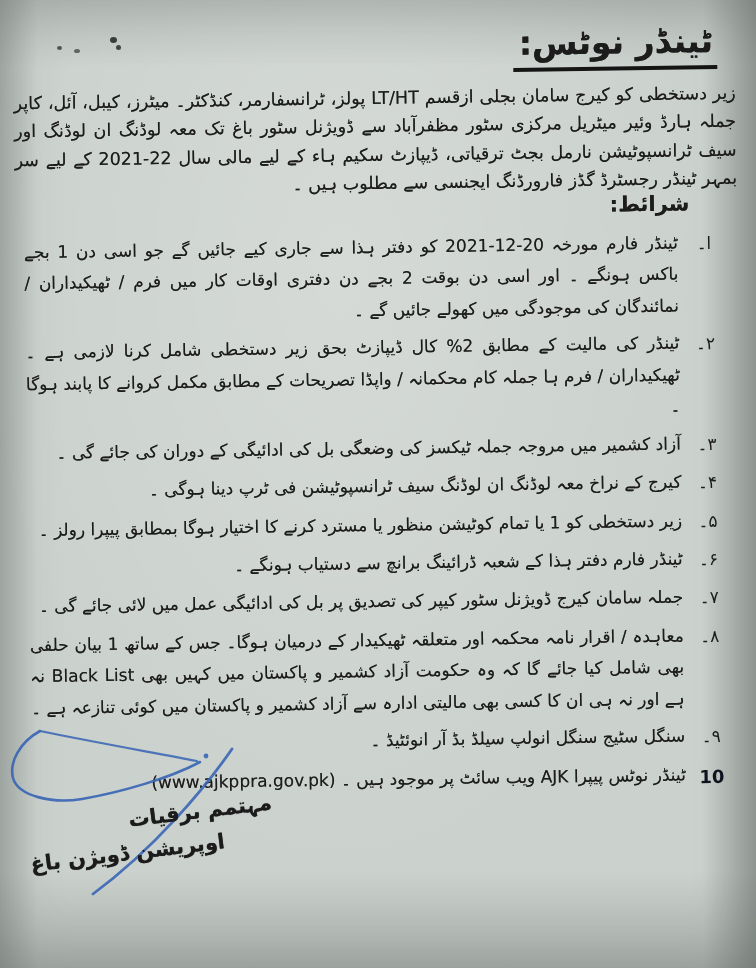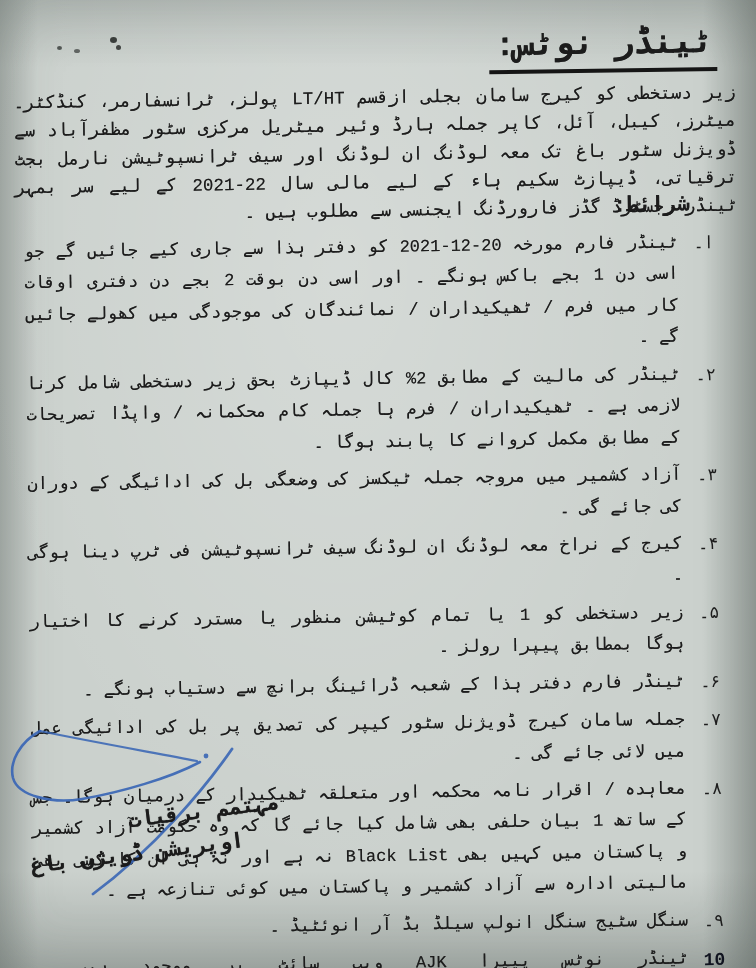--- a/index.html
+++ b/index.html
@@ -9,21 +9,20 @@
     background:#9aa09c;
   }
   .scan{
     position:relative;width:756px;height:968px;overflow:hidden;
     background:
       radial-gradient(ellipse at 45% 28%, rgba(255,255,255,0.20), rgba(255,255,255,0) 62%),
       linear-gradient(to right, rgba(85,95,90,0.28) 0%, rgba(85,95,90,0) 5%, rgba(85,95,90,0) 93%, rgba(70,80,75,0.38) 100%),
       linear-gradient(to bottom, rgba(110,120,115,0.22) 0%, rgba(110,120,115,0) 7%, rgba(110,120,115,0) 90%, rgba(85,95,90,0.30) 100%),
       #cbd1cd;
     box-shadow: inset 0 0 60px rgba(70,80,75,0.25);
-    font-family: Liberation Mono, monospace;
   }
   .content{
     position:absolute;left:0;top:0;right:0;bottom:0;
     transform:rotate(-0.85deg);
     transform-origin:50% 40%;
     color:#1c1c1c;
     direction:rtl;
   }
   .doc-title{
     position:absolute;top:26px;right:34px;

